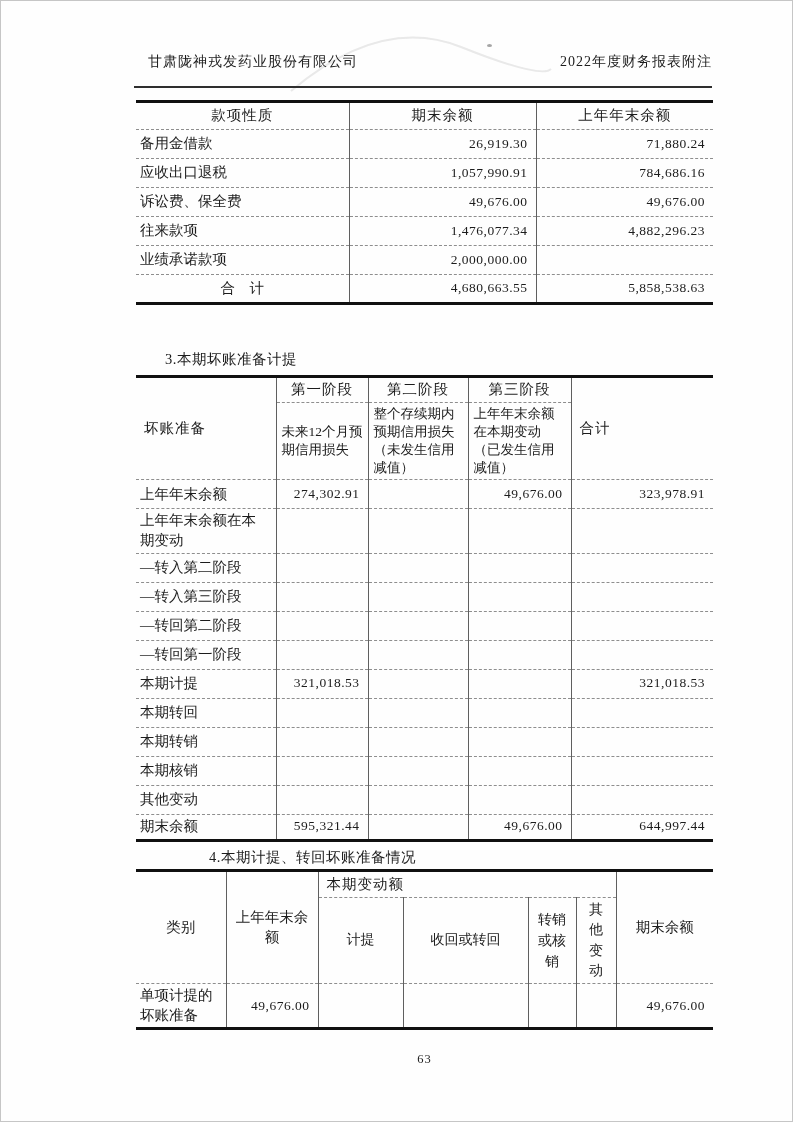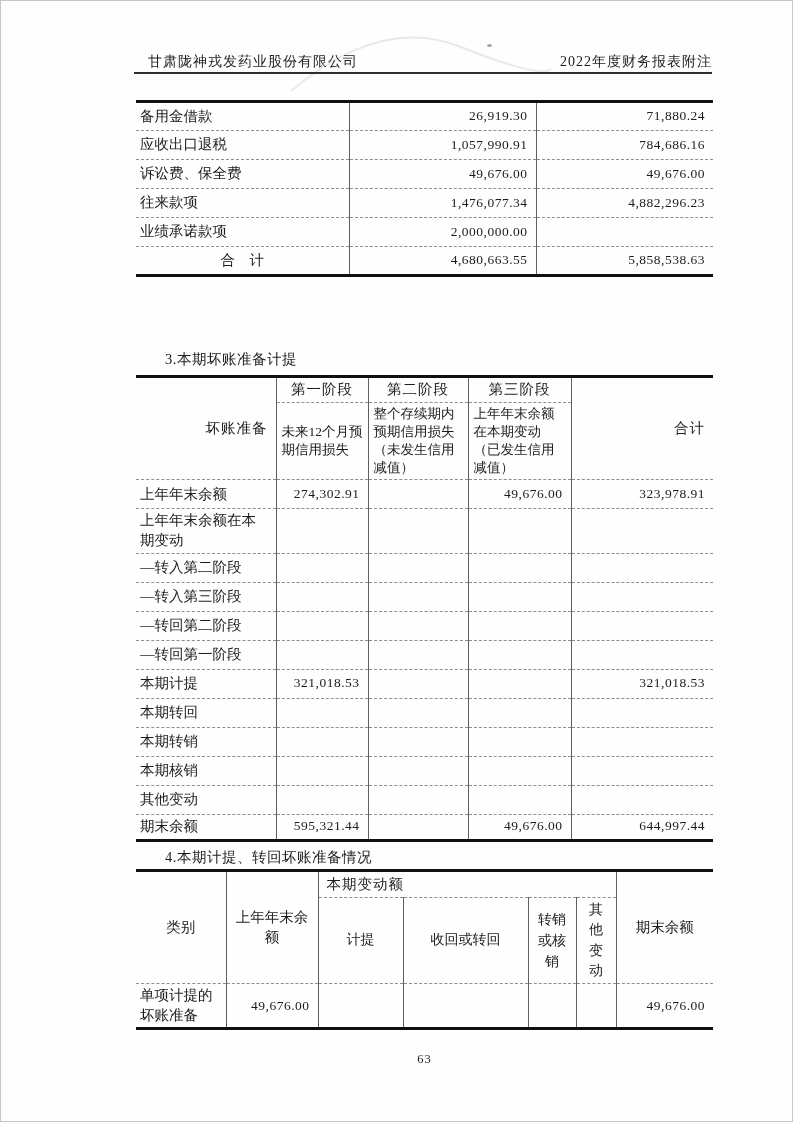--- a/index.html
+++ b/index.html
@@ -18,39 +18,39 @@
     background: #fefefe;
   }
   
   .doc-header {
     position: absolute;
     left: 133px; top: 52px; width: 578px;
     display: flex; justify-content: space-between; align-items: flex-end;
     font-size: 14px;
     letter-spacing: 1px;
     border-bottom: 2px solid #2e2e2e;
-    padding-bottom: 1px;
+    padding-bottom: 15px;
     box-sizing: border-box;
     gap: 8px;
   }
   .doc-header .company { padding-left: 14px; }
   
   .scan-curve { position: absolute; left: 285px; top: 8px; pointer-events: none; }
   .scan-dot {
     position: absolute; left: 486px; top: 43px;
     width: 5px; height: 3px; background: #8f8f8f; border-radius: 50%;
     opacity: .8;
   }
   
   .section-heading {
     position: absolute; left: 164px;
     font-size: 14.5px; letter-spacing: .5px;
   }
   .h3 { top: 349px; }
-  .h4 { top: 847px; }
+  .h4 { top: 847px; margin-left: 44px; }
   
   table.fin {
     position: absolute; left: 135px;
     width: 577px;
     border-collapse: collapse; table-layout: fixed;
     border-top: 3px solid #101010;
     border-bottom: 3px solid #101010;
     font-size: 14.5px;
   }
   table.fin td, table.fin th {
@@ -67,21 +67,21 @@
   .cell-num   { text-align: right; font-size: 13.5px; letter-spacing: .5px; white-space: nowrap; }
   .cell-center { text-align: center; }
   
   #table1 { top: 99px; }
   #table1 th { height: 28px; text-align: center; letter-spacing: 1px; }
   #table1 td { height: 29px; }
   
   #table2 { top: 374px; }
   #table2 .stage-name { height: 24px; text-align: center; letter-spacing: 1px; margin-left: 8px; }
   #table2 .stage-desc { height: 58px; text-align: left; font-size: 13.5px; vertical-align: middle; padding: 2px 5px; }
-  #table2 .corner, #table2 .totalhead { text-align: right; vertical-align: middle; letter-spacing: 1px; font-family: Liberation Serif, serif; }
+  #table2 .corner, #table2 .totalhead { text-align: left; vertical-align: middle; letter-spacing: 1px; font-family: Liberation Serif, serif; }
   #table2 td { height: 29px; }
   #table2 .last-row td { height: 26px; }
   
   #table3 { top: 868px; }
   #table3 .group-head { height: 27px; text-align: left; letter-spacing: 1px; }
   #table3 .sub-head { height: 74px; text-align: center; vertical-align: middle; font-size: 14px; }
   #table3 .head-span { text-align: center; vertical-align: middle; }
   #table3 .narrow2 { padding: 2px 6px; line-height: 1.5; word-break: break-all; text-align: center; }
   #table3 .narrow1 { padding: 2px 11px; line-height: 1.45; word-break: break-all; }
   #table3 .data-row td { height: 38px; vertical-align: middle; }
@@ -106,20 +106,25 @@
     <span class="title">2022年度财务报表附注</span>
   </div>
 
   <table id="table1" class="fin">
     <colgroup>
         <col style="width:213px">
         <col style="width:187px">
         <col style="width:177px">
       </colgroup>
     <tbody>
+        <tr>
+      <th>款项性质</th>
+      <th class="vsep">期末余额</th>
+      <th class="vsep">上年年末余额</th>
+    </tr>
     <tr>
       <td class="cell-label">备用金借款</td>
       <td class="vsep cell-num">26,919.30</td>
       <td class="vsep cell-num">71,880.24</td>
     </tr>
     <tr>
       <td class="cell-label">应收出口退税</td>
       <td class="vsep cell-num">1,057,990.91</td>
       <td class="vsep cell-num">784,686.16</td>
     </tr>

